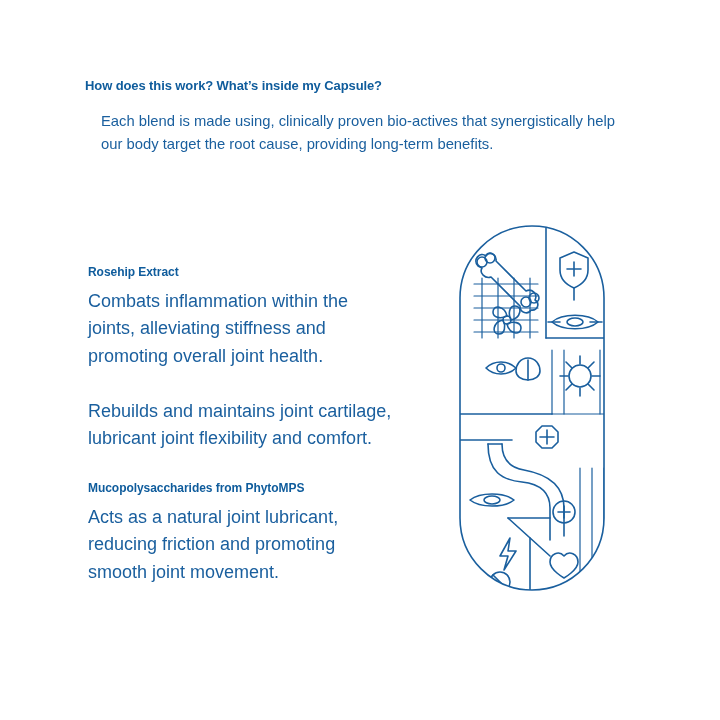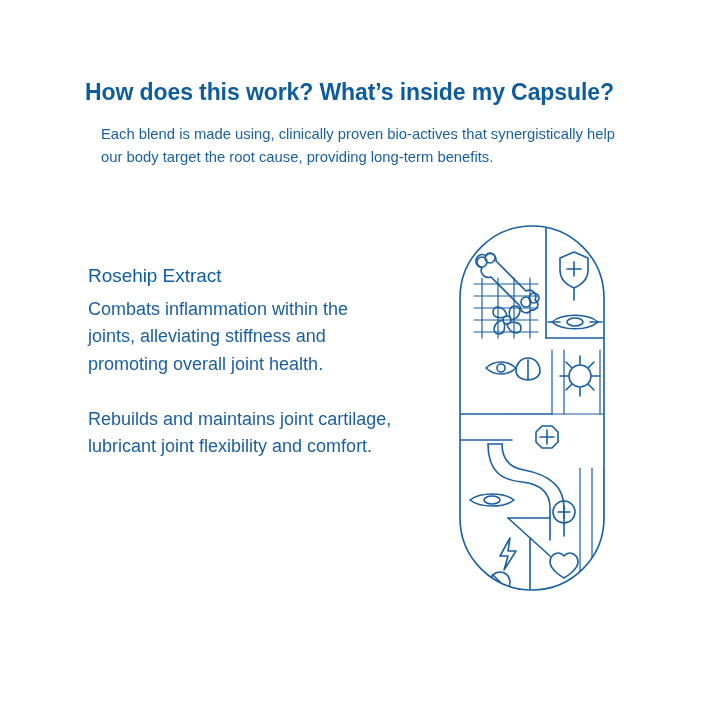--- a/index.html
+++ b/index.html
@@ -20,21 +20,21 @@
     inset: 0;
     background: #ffffff;
   }
   .header {
     position: absolute;
     left: 85px;
     top: 78px;
     width: 560px;
   }
   .headline {
-    font-size: 23px;
+    font-size: 13px;
     font-weight: bold;
     color: #0f5c9c;
     letter-spacing: -0.1px;
     margin: 0 0 9px 0;
     line-height: 1.25;
   }
   .subhead {
     font-size: 14.8px;
     font-weight: normal;
     color: #1a5f9e;
@@ -48,22 +48,22 @@
     top: 265px;
     width: 330px;
   }
   .benefit {
     margin-bottom: 28px;
   }
   .benefit:last-child {
     margin-bottom: 0;
   }
   .benefit-title {
-    font-size: 19px;
-    font-weight: normal;
+    font-size: 12px;
+    font-weight: bold;
     color: #0f5c9c;
     margin: 0 0 9px 0;
     letter-spacing: -0.05px;
   }
   .benefit-desc {
     font-size: 18px;
     line-height: 1.52;
     color: #1a5f9e;
     margin: 0;
     max-width: 310px;
@@ -94,20 +94,22 @@
     <div class="benefit">
       <h2 class="benefit-title">Rosehip Extract</h2>
       <p class="benefit-desc">Combats inflammation within the joints, alleviating stiffness and promoting overall joint health.</p>
     </div>
 
     <div class="benefit">
       <p class="benefit-desc">Rebuilds and maintains joint cartilage, lubricant joint flexibility and comfort.</p>
     </div>
 
     <div class="benefit">
+      <h2 class="benefit-title">Mucopolysaccharides from PhytoMPS</h2>
+      <p class="benefit-desc">Acts as a natural joint lubricant, reducing friction and promoting smooth joint movement.</p>
     </div>
 
   </div>
 
   <div class="capsule-wrap">
     <svg width="160" height="380" viewBox="0 0 160 380" fill="none" stroke="#1a5f9e" stroke-width="1.6" stroke-linecap="round" stroke-linejoin="round">
       <defs>
         <clipPath id="capsuleClip">
           <rect x="8" y="8" width="144" height="364" rx="72" ry="72"></rect>
         </clipPath>

